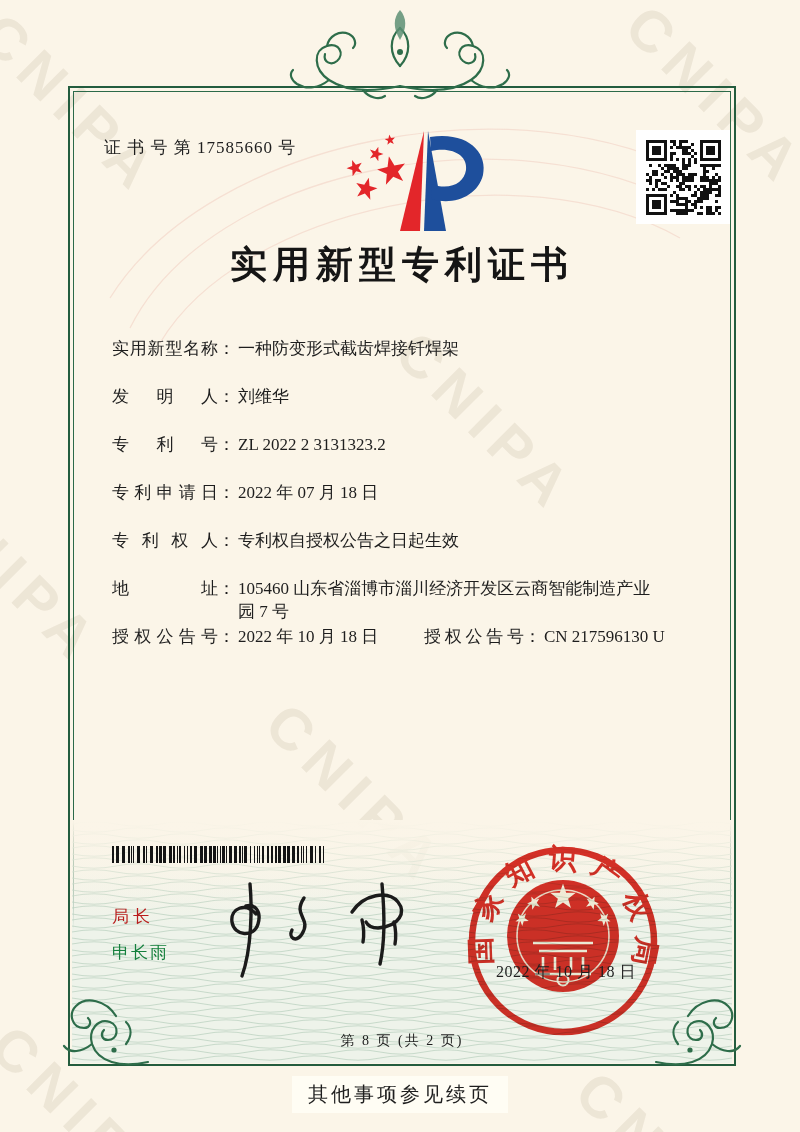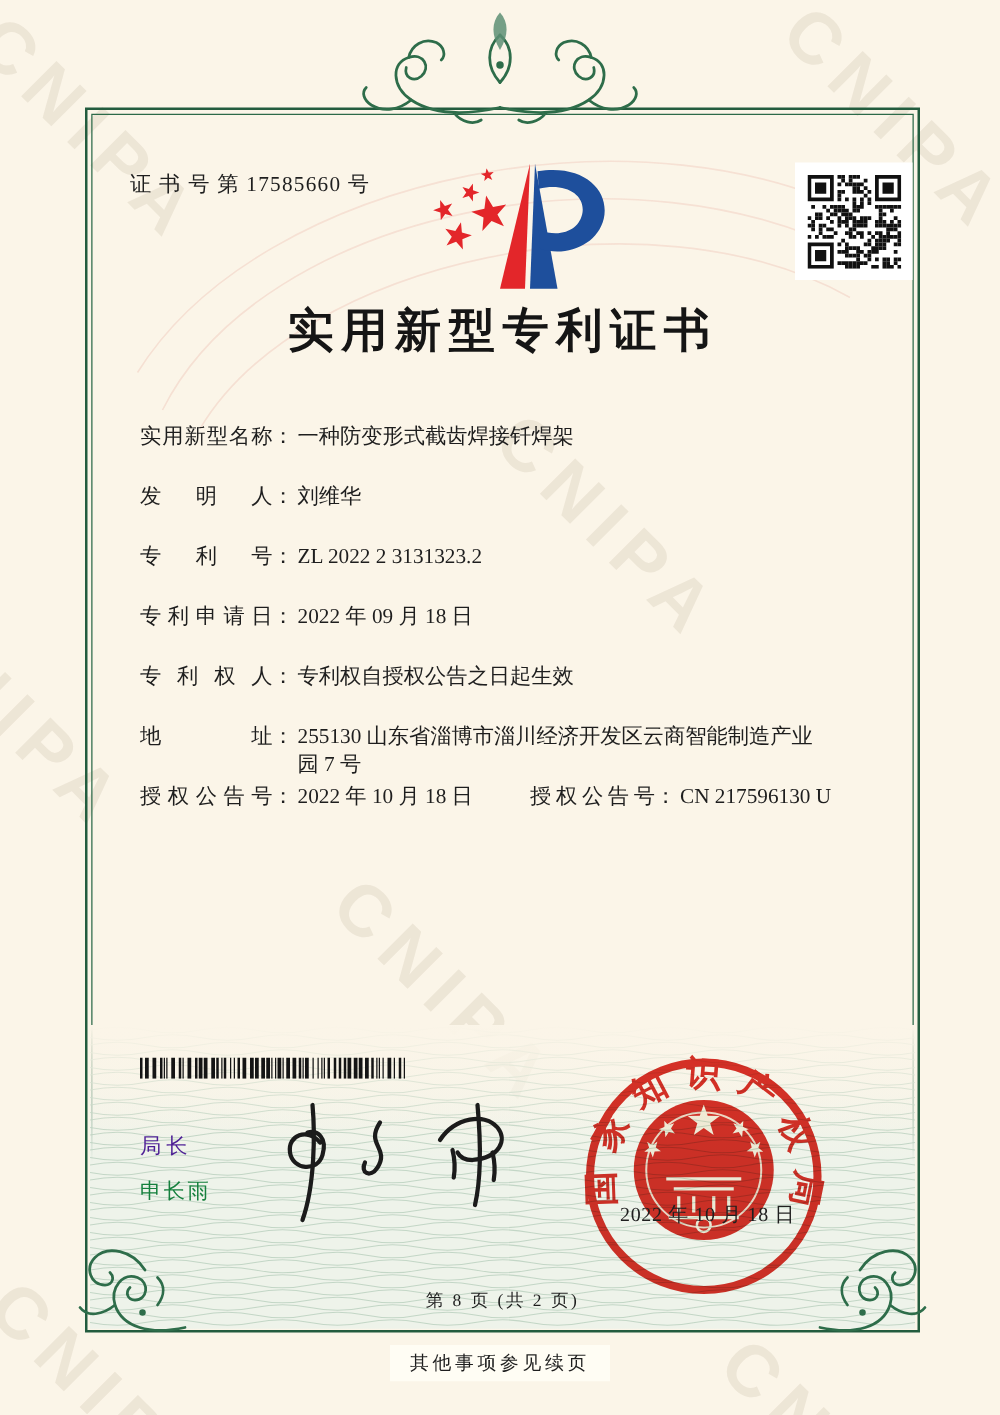--- a/index.html
+++ b/index.html
@@ -26,30 +26,30 @@
   .fvalue{display:inline-block;max-width:470px;vertical-align:top;margin-left:3px;white-space:pre-line;}
   .pair2{position:absolute;left:312px;top:0;}
   .r-name{top:337px;} .r-inventor{top:385px;} .r-patno{top:433px;} .r-filing{top:481px;}
   .r-patentee{top:529px;} .r-address{top:577px;} .r-grant{top:625px;}
   .body-text{position:absolute;left:84px;top:656px;width:634px;font-size:16px;line-height:25.5px;
              text-align:justify;letter-spacing:0.6px;color:#222;}
   .body-text p{margin:0;text-indent:2em;}
   .barcode{position:absolute;left:112px;top:846px;width:220px;height:17px;font-size:0;white-space:nowrap;overflow:hidden;}
   .barcode i{display:inline-block;height:100%;background:#141414;}
   .issuer-post{position:absolute;left:112px;top:905px;font-size:17px;letter-spacing:4px;
-               font-family:"Liberation Sans","DejaVu Sans",sans-serif;color:#4c1d95;}
+               font-family:"Liberation Sans","DejaVu Sans",sans-serif;color:#b91c1c;}
   .issuer-name{position:absolute;left:112px;top:941px;font-size:17px;letter-spacing:2px;
                font-family:"Liberation Sans","DejaVu Sans",sans-serif;color:#15803d;}
   .signature{position:absolute;left:212px;top:876px;width:230px;height:118px;}
   .seal{position:absolute;left:464px;top:842px;width:198px;height:198px;mix-blend-mode:multiply;opacity:.95;}
   .seal-date{position:absolute;left:493px;top:962px;width:146px;text-align:center;font-size:16px;
              color:#1f1f1f;letter-spacing:0.5px;}
   .page-info{position:absolute;left:70px;top:1032px;width:664px;text-align:center;font-size:14px;letter-spacing:2px;}
   .footer-wrap{position:absolute;left:0;top:1076px;width:800px;text-align:center;}
-  .footer-note{display:inline-block;background:#fffdf4;padding:5px 16px;font-size:15px;letter-spacing:3px;}
+  .footer-note{display:inline-block;background:#fffdf4;padding:5px 16px;font-size:20px;letter-spacing:3px;}
   .ornament-top{position:absolute;left:243px;top:6px;width:314px;height:106px;}
   .corner-fl{position:absolute;width:100px;height:78px;}
   .corner-bl{left:56px;top:992px;}
   .corner-br{left:648px;top:992px;transform:scaleX(-1);}
   .pink-arcs{position:absolute;left:90px;top:88px;width:620px;height:260px;pointer-events:none;}
 </style>
 </head>
 <body>
 
 <div class="page">
@@ -414,27 +414,27 @@
   <div class="frow r-inventor">
     <span class="flabel">发明人</span><span class="fcolon">：</span><span class="fvalue">刘维华</span>
   </div>
   <div class="frow r-name">
     <span class="flabel">实用新型名称</span><span class="fcolon">：</span><span class="fvalue">一种防变形式截齿焊接钎焊架</span>
   </div>
   <div class="frow r-patno">
     <span class="flabel">专利号</span><span class="fcolon">：</span><span class="fvalue">ZL 2022 2 3131323.2</span>
   </div>
   <div class="frow r-filing">
-    <span class="flabel">专利申请日</span><span class="fcolon">：</span><span class="fvalue">2022 年 09 月 18 日</span>
+    <span class="flabel">专利申请日</span><span class="fcolon">：</span><span class="fvalue">2022 年 07 月 18 日</span>
   </div>
   <div class="frow r-patentee">
     <span class="flabel">专利权人</span><span class="fcolon">：</span><span class="fvalue">专利权自授权公告之日起生效</span>
   </div>
   <div class="frow r-address">
-    <span class="flabel">地址</span><span class="fcolon">：</span><span class="fvalue">255130 山东省淄博市淄川经济开发区云商智能制造产业
+    <span class="flabel">地址</span><span class="fcolon">：</span><span class="fvalue">105460 山东省淄博市淄川经济开发区云商智能制造产业
 园 7 号</span>
   </div>
   <div class="frow r-grant">
     <span class="flabel">授权公告号</span><span class="fcolon">：</span><span class="fvalue">2022 年 10 月 18 日</span>
     <span class="pair2">
       <span class="flabel2">授权公告号</span><span class="fcolon">：</span><span class="fvalue">CN 217596130 U</span>
     </span>
   </div>
 
 

